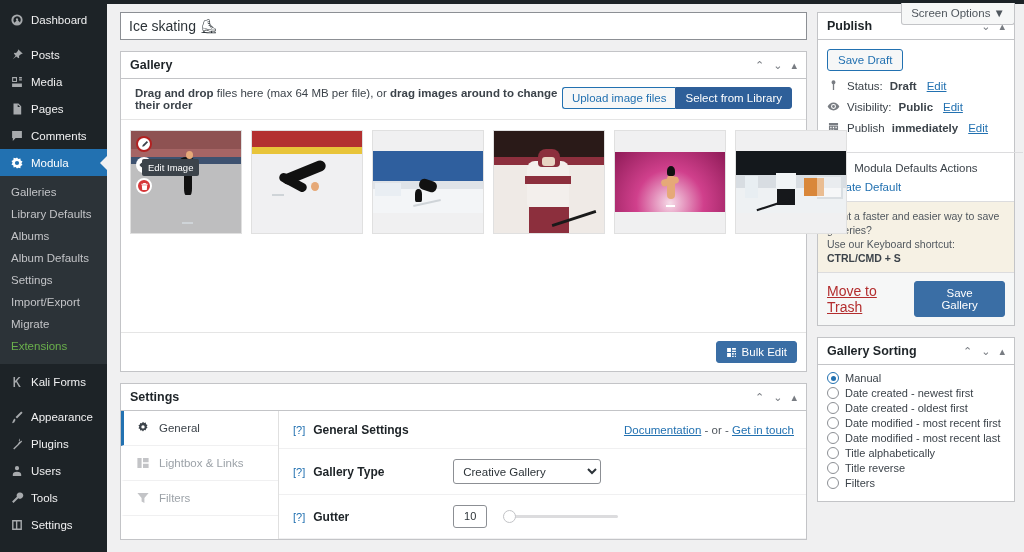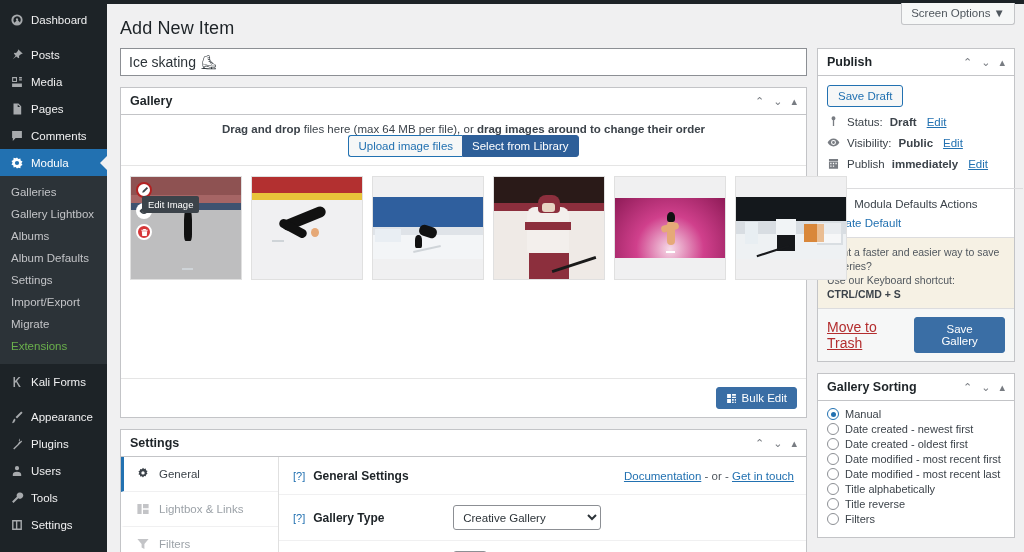--- a/index.html
+++ b/index.html
@@ -85,24 +85,23 @@
     display: flex; align-items: center;
     height: 27px; padding: 0 9px;
     border-bottom: 1px solid #c3c4c7;
   }
   .panel-head h2 { font-size: 12.5px; font-weight: bold; color: #1d2327; flex: 1; }
   .panel-ctrls { display: flex; align-items: center; gap: 9px; color: #787c82; }
   .panel-ctrls span { font-size: 11px; line-height: 1; }
   .ctrl-up { font-size: 10px; }
 
   .gallery-bar {
-    display: flex; align-items: center;
-    padding: 8px 1px; border-bottom: 1px solid #e5e5e5;
+    display: flex; align-items: flex-start;
+    padding: 8px 14px; border-bottom: 1px solid #e5e5e5;
     background: #fff;
-    flex-direction: column;
   }
   .gallery-bar .gb-text { flex: 1; font-size: 11.5px; color: #3c434a; }
   .gallery-bar .gb-text b { font-weight: bold; }
   .btn {
     font-size: 11.5px; padding: 4px 9px;
     border: 1px solid #2271b1; border-radius: 3px;
     background: #f6f7f7; color: #2271b1; cursor: pointer;
     font-family: "Liberation Sans", sans-serif; white-space: nowrap;
   }
   .btn-primary { background: #2e5f99; border-color: #2e5f99; color: #fff; }
@@ -146,21 +145,21 @@
     display: flex; align-items: center; justify-content: center;
     z-index: 3;
   }
   .ico-edit { left: 5px; top: 5px; border: 2px solid #b32121; }
   .ico-edit svg { width: 9px; height: 9px; fill: #3c434a; }
   .ico-eye { left: 5px; top: 26px; background: #fff; }
   .ico-eye svg { width: 10px; height: 10px; fill: #3c434a; }
   .ico-trash { left: 5px; top: 47px; background: #d63638; border: 2px solid #fff; }
   .ico-trash svg { width: 9px; height: 9px; fill: #fff; }
   .tooltip {
-    position: absolute; left: 11px; top: 19px;
+    position: absolute; left: 11px; top: 28px;
     background: #3c434a; color: #fff;
     font-size: 9.5px; padding: 3px 6px;
     border-radius: 2px; white-space: nowrap; z-index: 4;
   }
 
   .bulk-row {
     display: flex; justify-content: flex-end;
     padding: 8px 9px; border-top: 1px solid #e5e5e5;
   }
   .bulk-btn {
@@ -322,21 +321,21 @@
       <span class="mi-ico">
           <svg viewBox="0 0 20 20">
             <path d="M10 2l2 2.2 2.9-.6.3 3 2.7 1.4-1.6 2.5 1.6 2.5-2.7 1.4-.3 3-2.9-.6L10 18l-2-2.2-2.9.6-.3-3-2.7-1.4L3.7 9.5 2.1 7l2.7-1.4.3-3L8 3.2 10 2zm0 5a3 3 0 103 3 3 3 0 00-3-3z"></path>
           </svg>
         </span>
       <span>Modula</span>
     </div>
 
     <div class="submenu">
       <div class="submenu-item">Galleries</div>
-      <div class="submenu-item">Gallery Lightbox</div>
+      <div class="submenu-item">Library Defaults</div>
       <div class="submenu-item">Albums</div>
       <div class="submenu-item">Album Defaults</div>
       <div class="submenu-item">Settings</div>
       <div class="submenu-item">Import/Export</div>
       <div class="submenu-item">Migrate</div>
       <div class="submenu-item sub-active">Extensions</div>
     </div>
 
     <div class="menu-item" style="margin-top:4px">
       <span class="mi-ico">
@@ -402,21 +401,20 @@
   </div>
 
   <div class="main">
     <div class="topbar"></div>
 
     <div class="screen-options">
       <span>Screen Options</span>
       <span>▼</span>
     </div>
 
-    <div class="page-title">Add New Item</div>
 
     <div class="content">
 
       <div class="col-main">
 
         <input class="title-input" value="Ice skating ⛸" style="">
 
         
         <div class="panel">
           <div class="panel-head">

